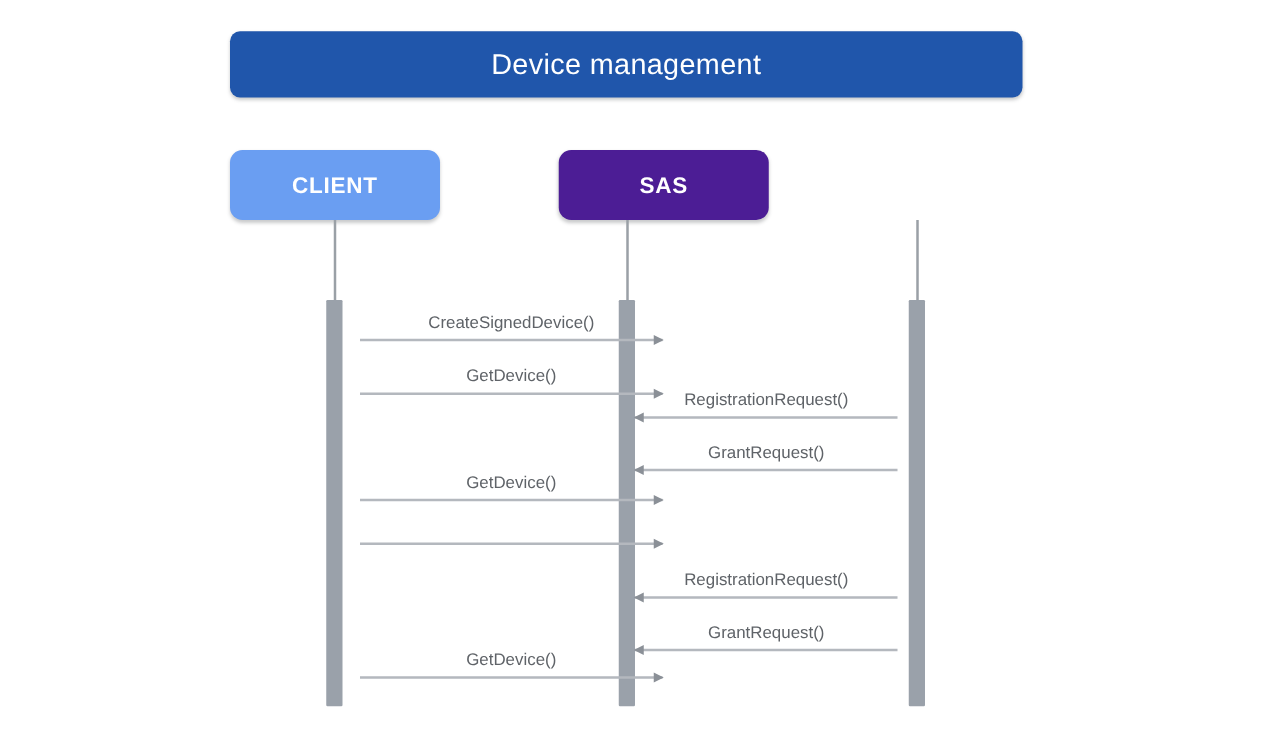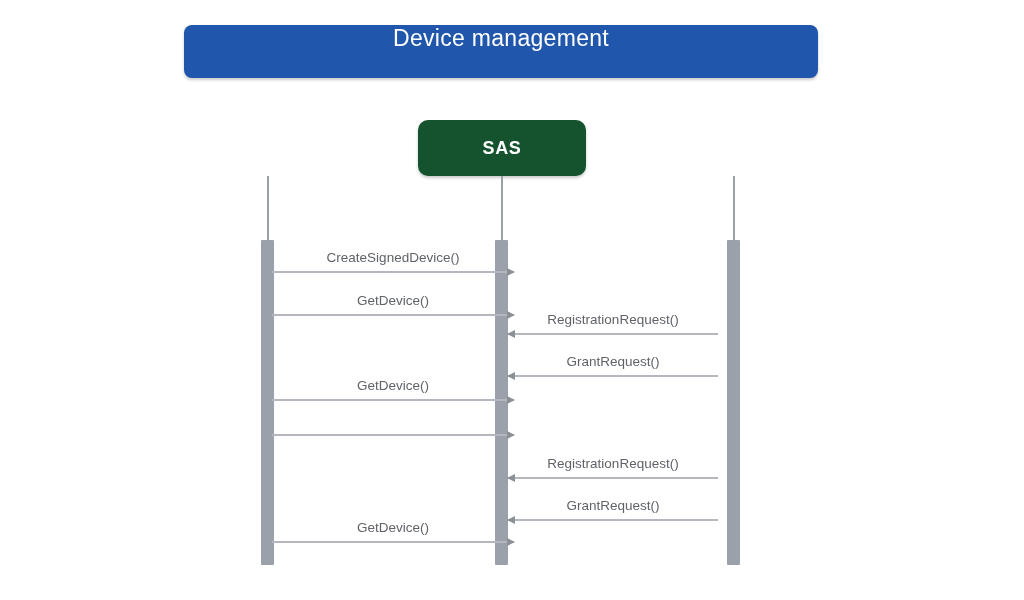--- a/index.html
+++ b/index.html
@@ -13,21 +13,21 @@
     background: #ffffff;
     overflow: hidden;
   }
 
   
   .banner {
     position: absolute;
     left: 184px; top: 25px;
     width: 634px; height: 53px;
     border-radius: 8px;
-    display: flex; justify-content: center;
+    display: flex; align-items: center; justify-content: center;
     box-shadow: 0 2px 3px rgba(60,64,67,0.28);
   }
   .banner-text {
     color: #ffffff;
     font-size: 23px;
     font-weight: 400;
     letter-spacing: 0.3px;
   }
 
   
@@ -65,21 +65,21 @@
     top: 240px;
     width: 13px; height: 325px;
     border-radius: 1px;
   }
   .activation-bar.client { left: 261px; }
   .activation-bar.sas    { left: 495px; }
   .activation-bar.cbsd   { left: 727px; }
 
   
   .msg { position: absolute; }
-  .msg.dir-right { left: 272px; width: 242px; }
+  .msg.dir-right { left: 288px; width: 242px; }
   .msg.dir-left  { left: 508px; width: 210px; }
   .msg-label {
     display: block;
     text-align: center;
     font-size: 13.5px;
     line-height: 16px;
     margin-bottom: 5px;
   }
   .msg-line {
     position: relative;
@@ -97,21 +97,24 @@
 </style>
 </head>
 <body>
 
 <div class="canvas">
 
   <div class="banner" style="background-color: rgb(32, 86, 171);">
     <span class="banner-text" style="color: rgb(255, 255, 255);">Device management</span>
   </div>
 
-  <div class="actor-box sas" style="background-color: #14532d;">
+  <div class="actor-box client" style="background-color: rgb(106, 158, 242);">
+    <span class="actor-label">CLIENT</span>
+  </div>
+  <div class="actor-box sas" style="background-color: #4c1d95; margin-left: 29px;">
     <span class="actor-label">SAS</span>
   </div>
 
   <div class="lifeline client" style="background-color: rgb(154, 160, 166);"></div>
   <div class="lifeline sas" style="background-color: rgb(154, 160, 166);"></div>
   <div class="lifeline cbsd" style="background-color: rgb(154, 160, 166);"></div>
 
   <div class="activation-bar client" style="background-color: rgb(154, 161, 170);"></div>
   <div class="activation-bar sas" style="background-color: rgb(154, 161, 170);"></div>
   <div class="activation-bar cbsd" style="background-color: rgb(154, 161, 170);"></div>

